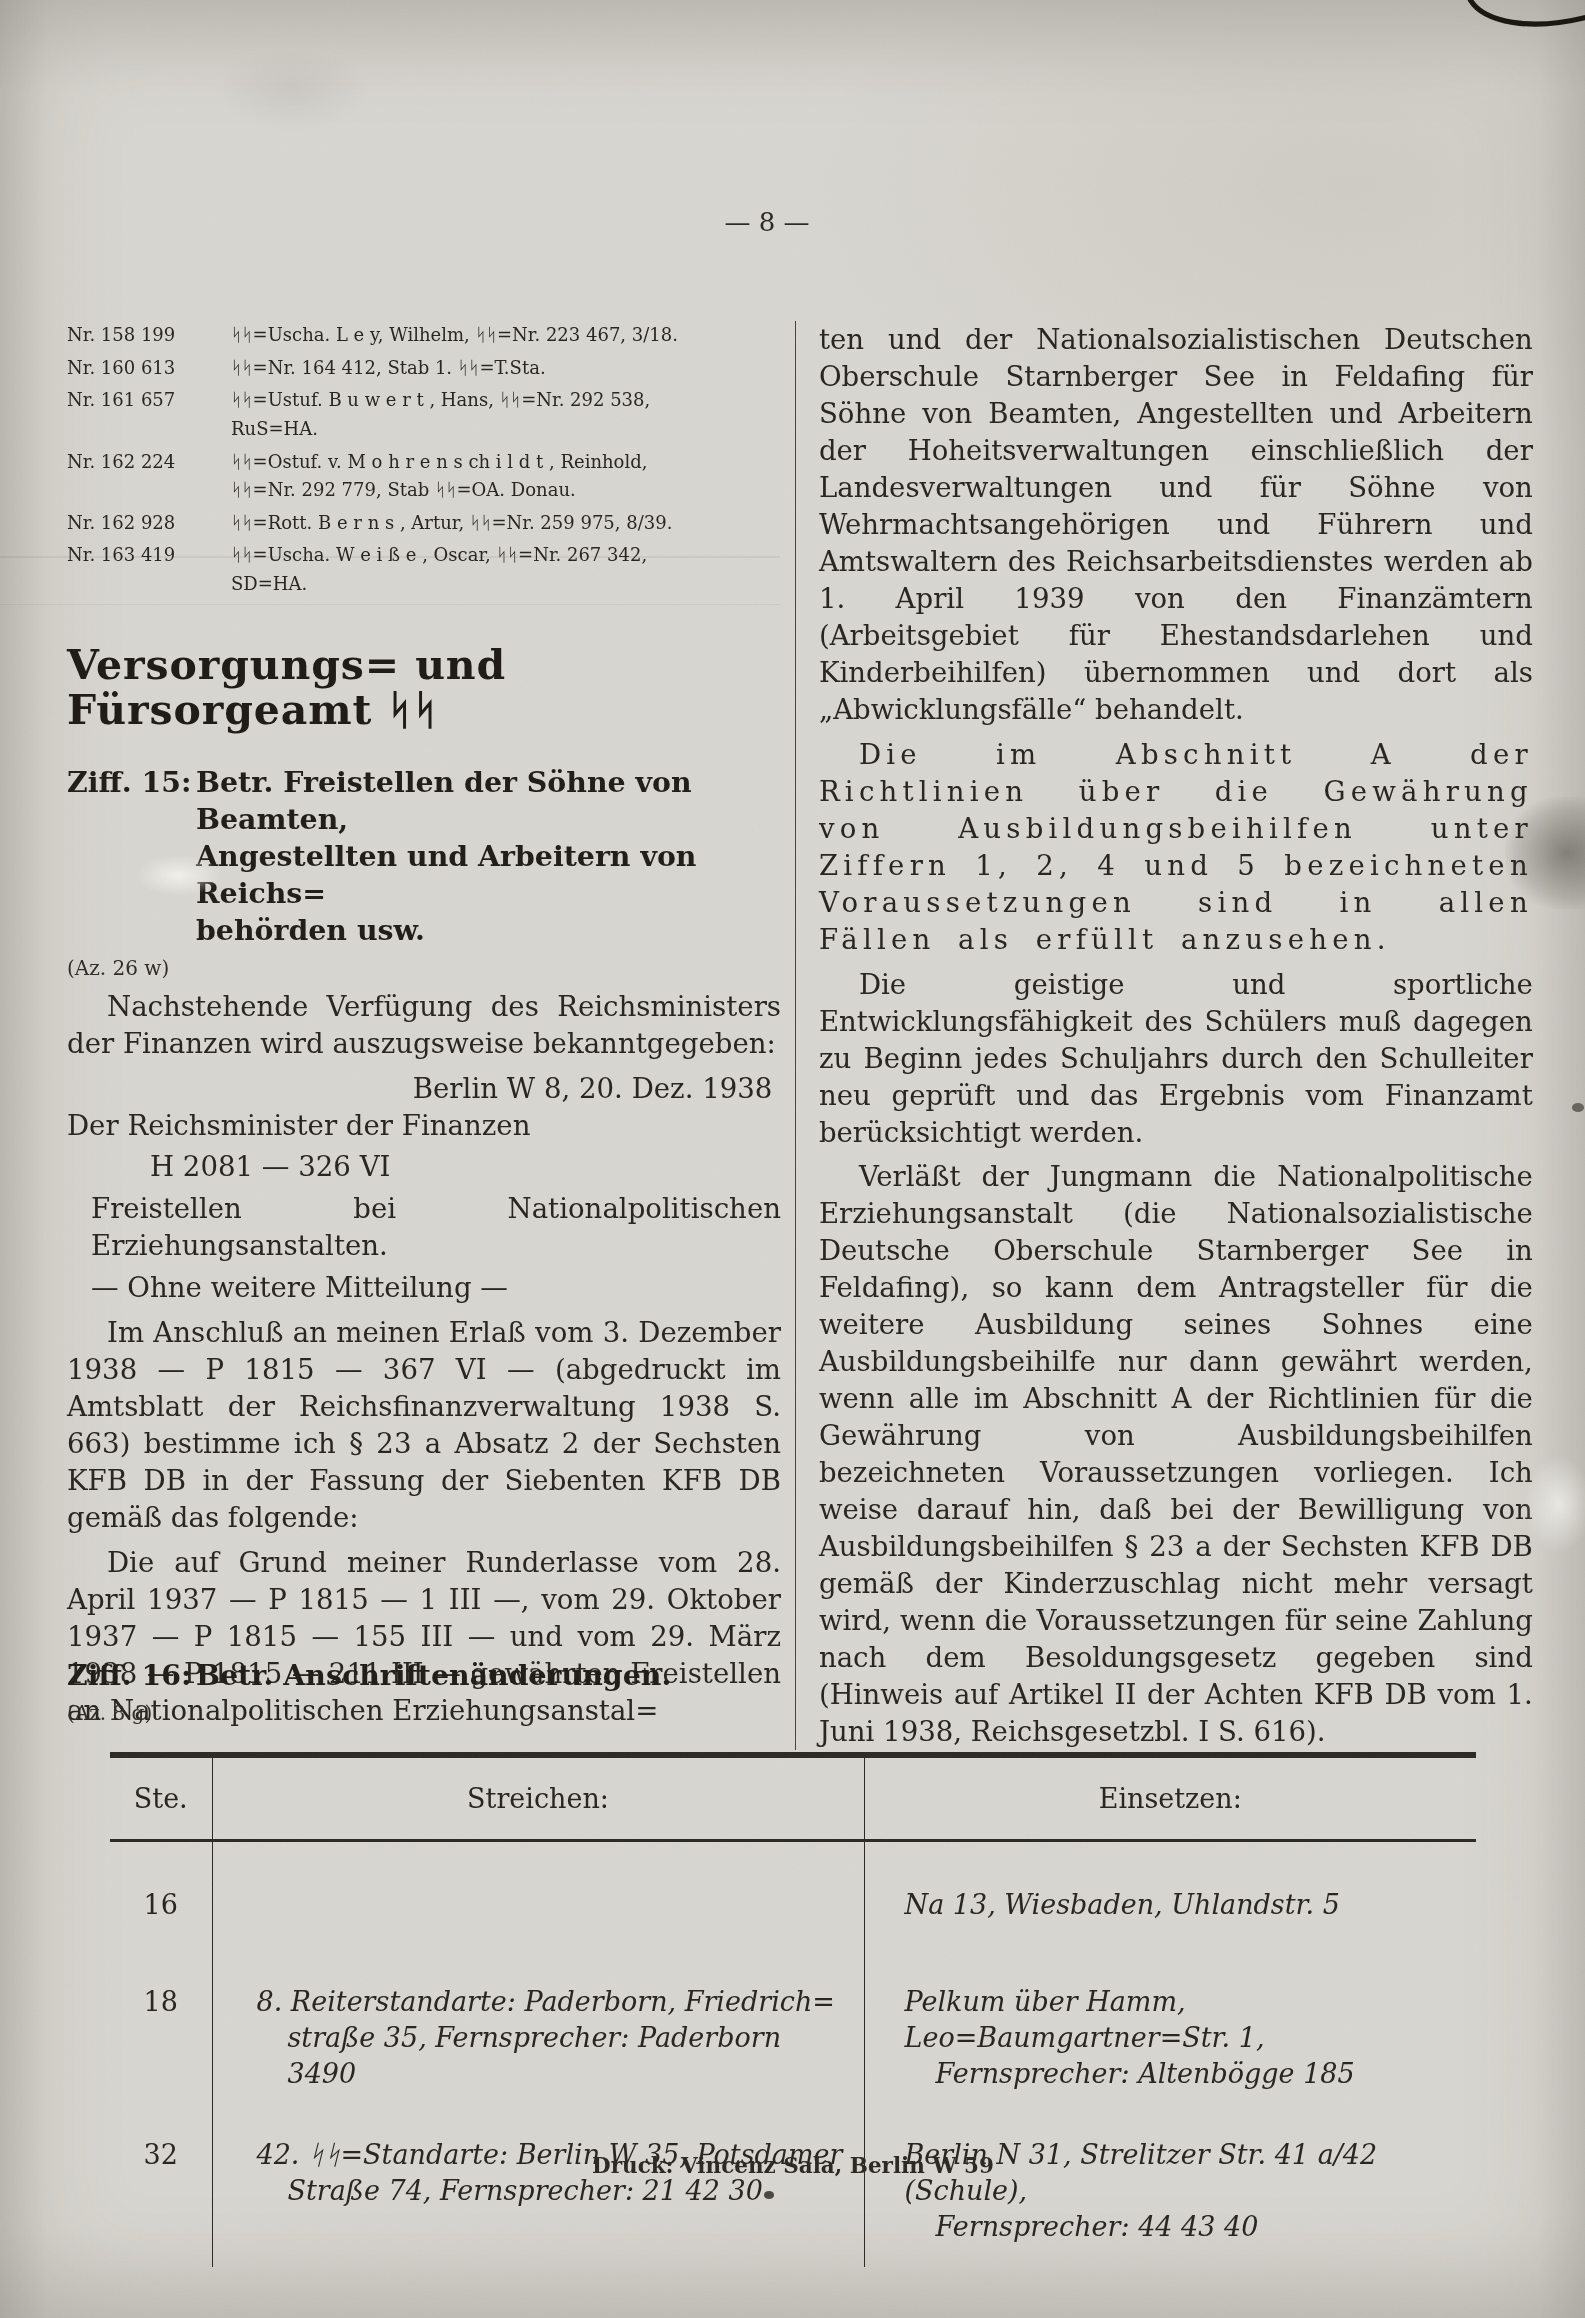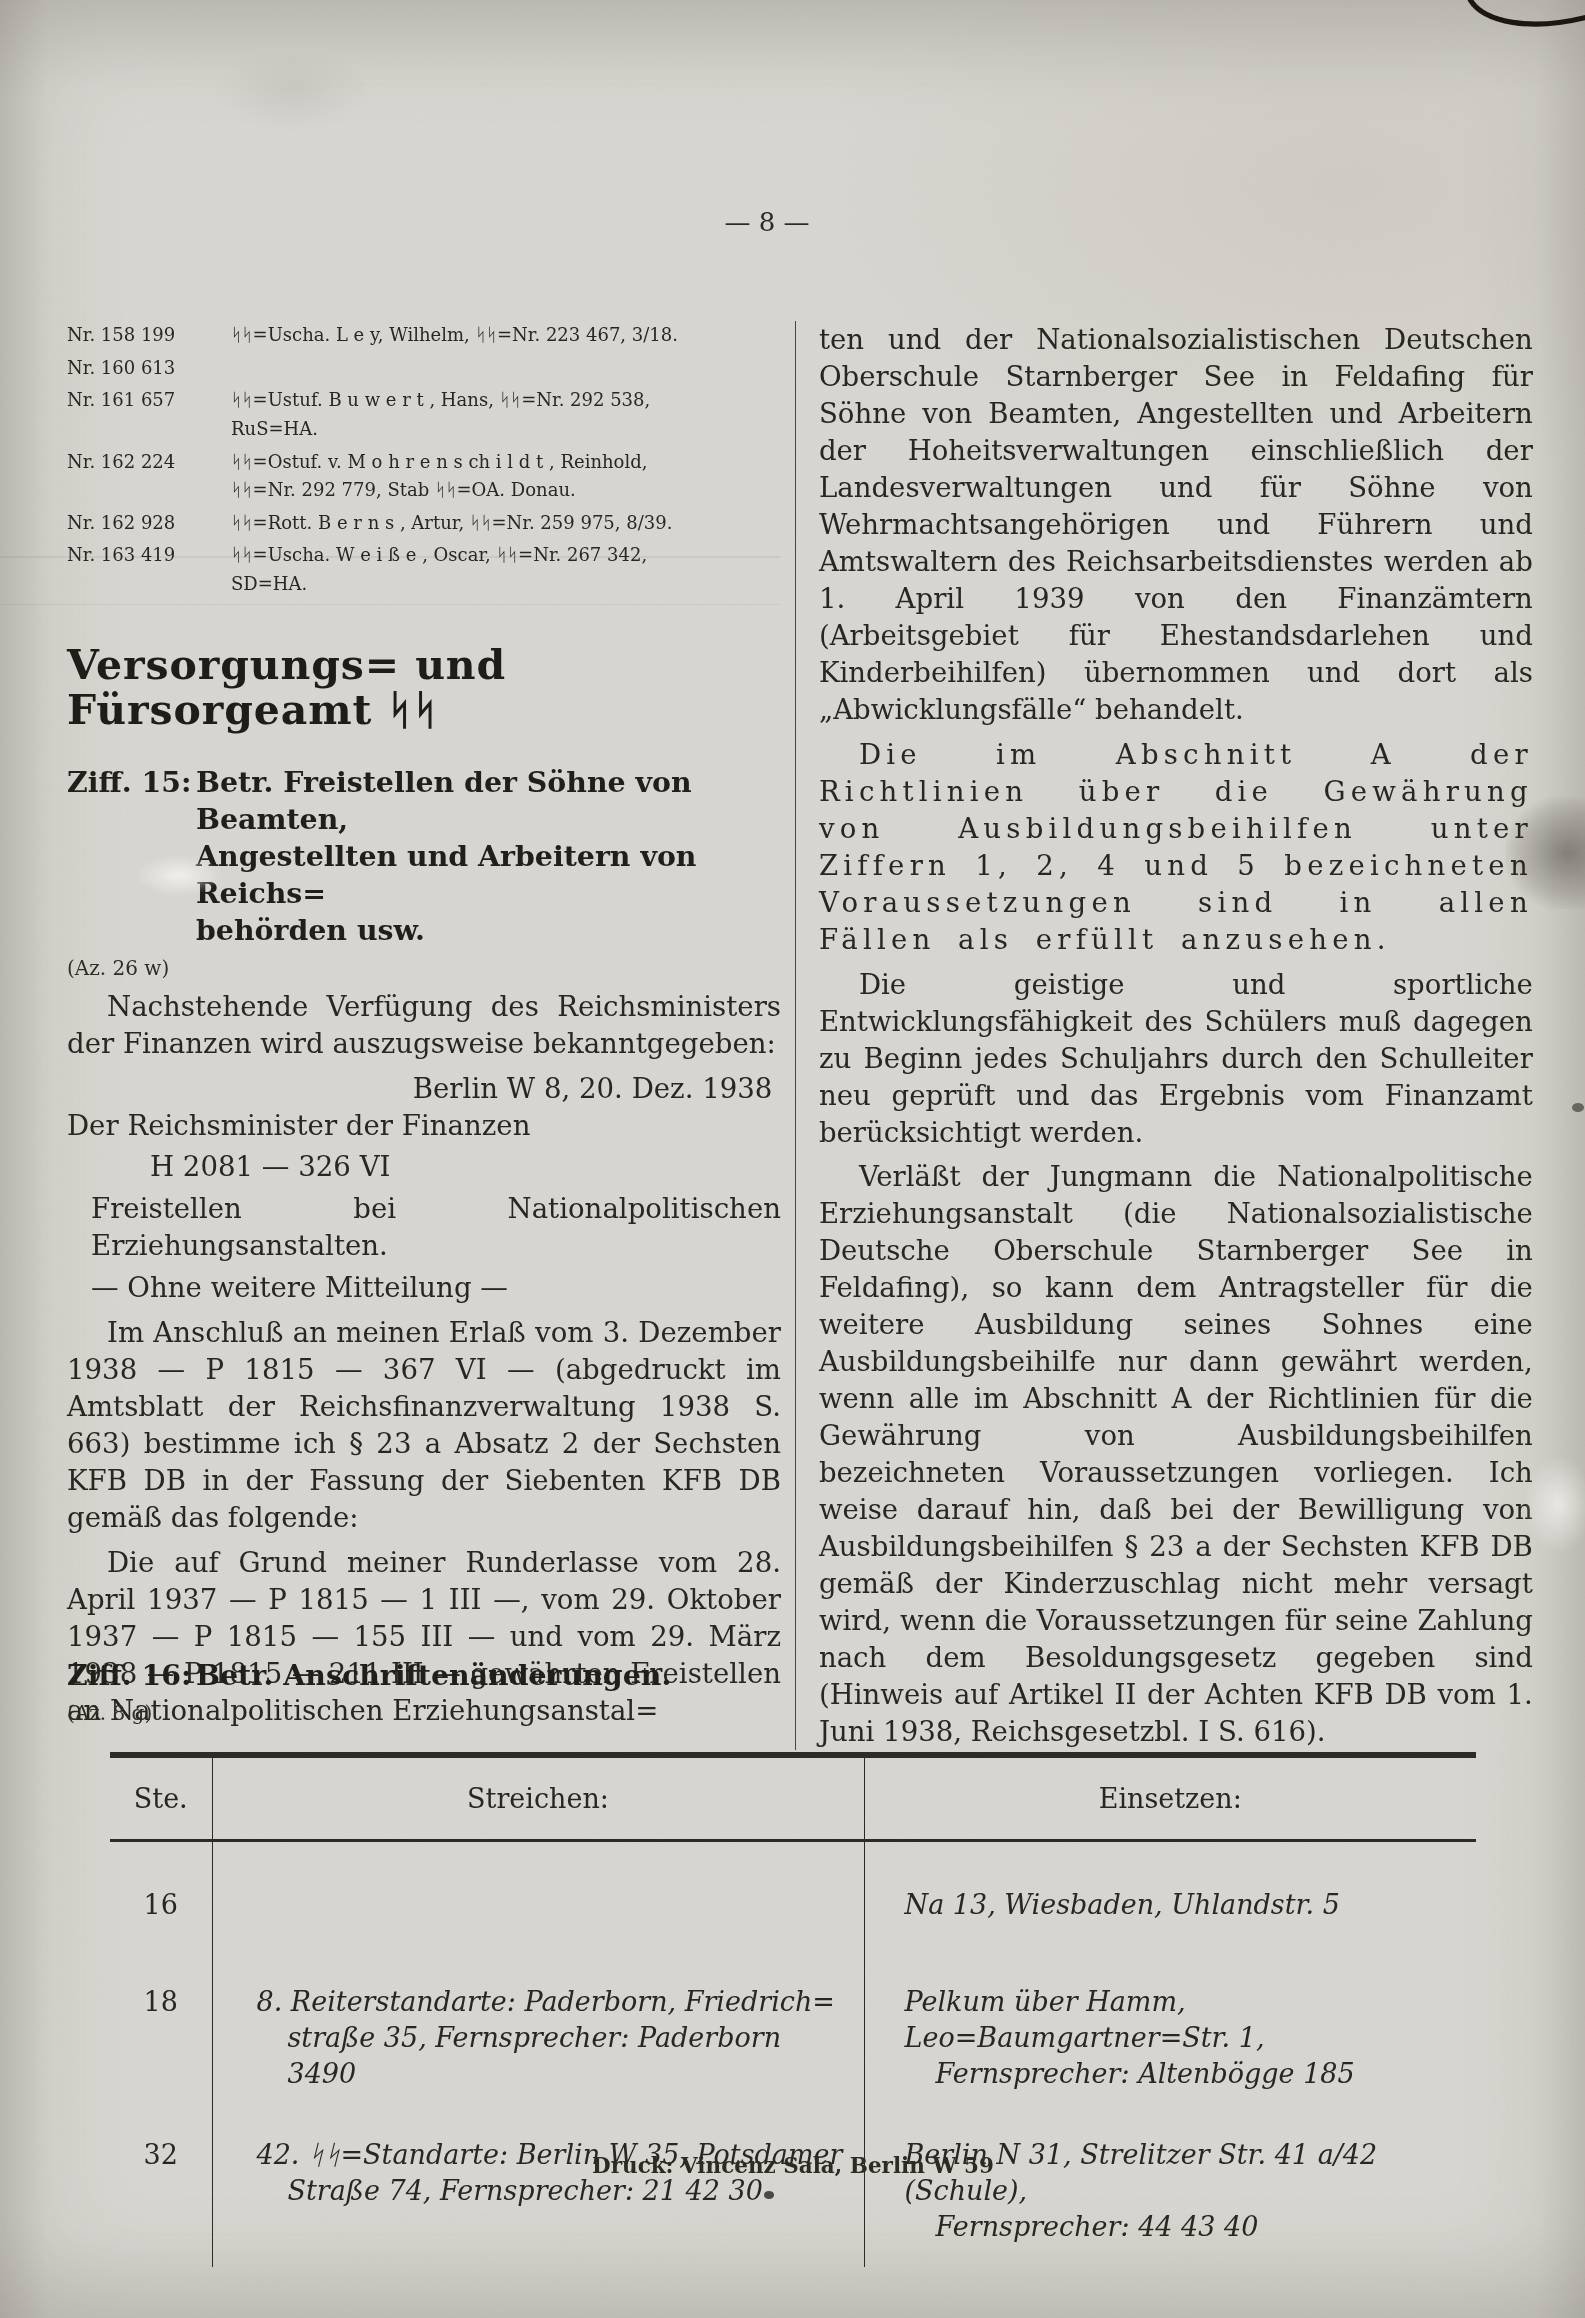--- a/index.html
+++ b/index.html
@@ -93,20 +93,21 @@
       <div class="roster">
         <div class="r-row">
           <span class="r-nr">Nr. 158 199</span>
           <span class="r-text">
             <span class="r-line">ᛋᛋ=Uscha. L e y, Wilhelm, ᛋᛋ=Nr. 223 467, 3/18.</span>
           </span>
         </div>
         <div class="r-row">
           <span class="r-nr">Nr. 160 613</span>
           <span class="r-text">
+            <span class="r-line">ᛋᛋ=Nr. 164 412, Stab 1. ᛋᛋ=T.Sta.</span>
           </span>
         </div>
         <div class="r-row">
           <span class="r-nr">Nr. 161 657</span>
           <span class="r-text">
             <span class="r-line">ᛋᛋ=Ustuf. B u w e r t , Hans, ᛋᛋ=Nr. 292 538,</span>
             <span class="r-line">RuS=HA.</span>
           </span>
         </div>
         <div class="r-row">

